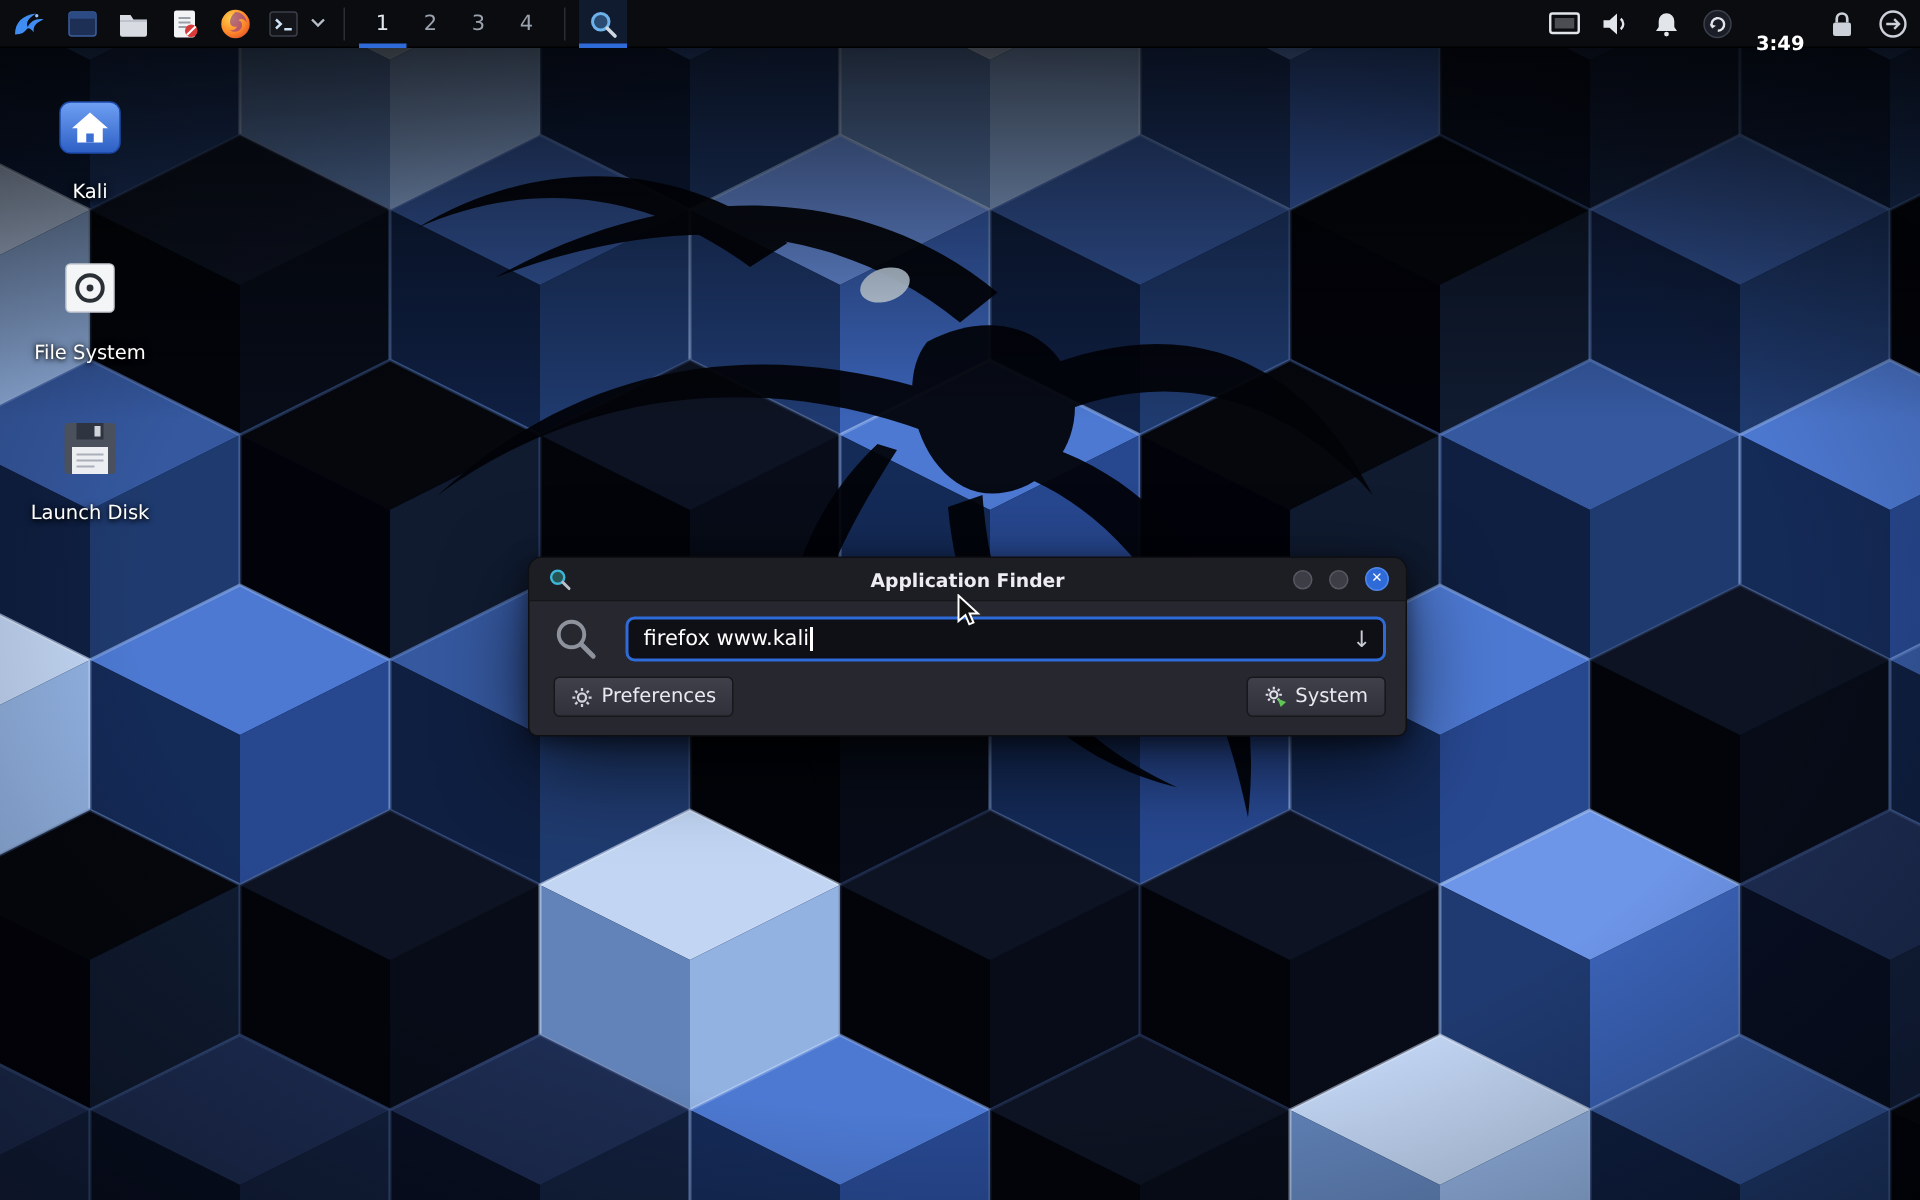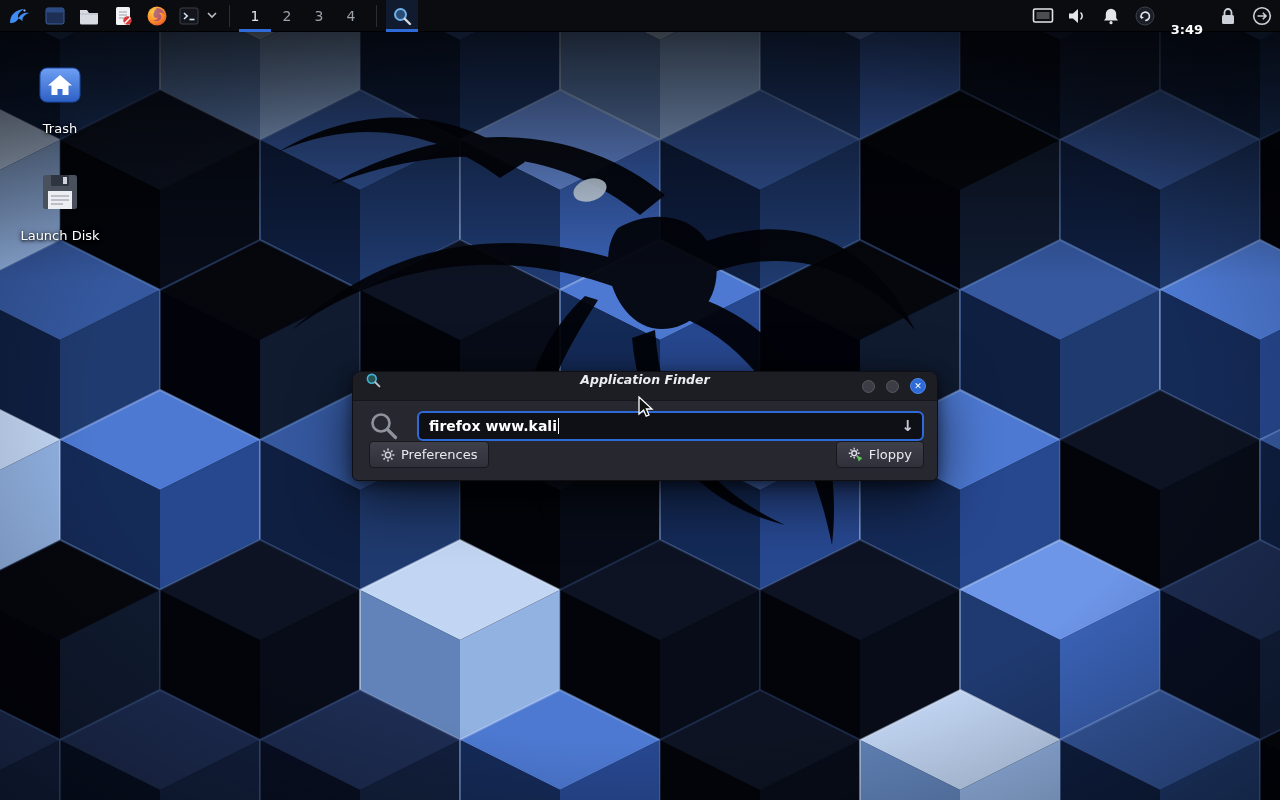--- a/index.html
+++ b/index.html
@@ -34,37 +34,37 @@
     padding-top:10px;}
   .desk-item .iconbox{height:54px;display:flex;align-items:center;justify-content:center;}
   .desk-label{margin-top:9px;font-size:13px;color:#fff;text-shadow:0 1px 3px rgba(0,0,0,.95),0 0 5px rgba(0,0,0,.7);
     white-space:nowrap;}
 
   
   #finder{position:absolute;left:352px;top:371px;width:586px;z-index:40;background:#27272f;
     border:1px solid #0e0e13;border-radius:9px 9px 6px 6px;
     box-shadow:0 18px 55px rgba(0,0,0,.65),0 4px 14px rgba(0,0,0,.5);}
   .titlebar{height:29px;background:#1d1d24;border-radius:8px 8px 0 0;position:relative;
-    display:flex;border-bottom:1px solid #15151b;font-style:italic;}
+    display:flex;align-items:center;border-bottom:1px solid #15151b;}
   .tb-title{position:absolute;left:0;right:0;text-align:center;font-size:12.5px;font-weight:bold;
     color:#ececf2;pointer-events:none;}
   .tb-icon{margin-left:12px;display:flex;z-index:2;}
   .tb-btns{margin-left:auto;display:flex;align-items:center;gap:11px;padding-right:11px;z-index:2;}
   .circ{width:13px;height:13px;border-radius:50%;background:#3d3d46;border:1px solid #585862;}
   .circ.close{width:16px;height:16px;background:#2f6bd8;border:1px solid #4d86e6;color:#fff;
     display:flex;align-items:center;justify-content:center;font-size:9px;font-weight:bold;line-height:1;}
   .f-body{padding:10px 13px 12px 16px;}
-  .search-row{display:flex;align-items:flex-end;font-weight:bold;}
+  .search-row{display:flex;align-items:flex-end;}
   .big-mag{flex:0 0 auto;display:flex;margin-right:18px;}
   .search-box{flex:1;height:30px;background:#0f0f16;border:2px solid #2f6bd8;border-radius:6px;
     display:flex;align-items:center;padding:0 8px 0 10px;}
   .search-text{font-size:14px;color:#fff;}
   .caret{width:1.5px;height:16px;background:#fff;margin-left:1px;}
   .dd-arrow{margin-left:auto;color:#c7ccd4;font-size:15px;line-height:1;}
-  .btn-row{display:flex;justify-content:space-between;margin-top:0;}
+  .btn-row{display:flex;justify-content:space-between;margin-top:10px;}
   .btn{height:27px;display:inline-flex;align-items:center;gap:6px;padding:0 11px;
     background:linear-gradient(#40404a,#30303a);border:1px solid #17171c;border-radius:4px;
     color:#e9e9ef;font-size:13px;}
 
   
   #cursor{position:absolute;left:636px;top:396px;z-index:60;}
 </style>
 </head>
 <body>
 
@@ -653,23 +653,33 @@
 <div id="desk">
 
   <div class="desk-item">
     <div class="iconbox">
       <svg width="46" height="42" viewBox="0 0 46 42">
         <rect x="3" y="4" width="40" height="34" rx="7" fill="url(#homeg)" stroke="#1d4aa8" stroke-width="1"></rect>
         <path d="M23 11 L35 21.5 h-3.5 v9.5 h-17 v-9.5 H11 Z" fill="#fff"></path>
         <rect x="20.5" y="25" width="5" height="6" fill="#3c6fd4"></rect>
       </svg>
     </div>
-    <div class="desk-label">Trash</div>
-  </div>
-
+    <div class="desk-label">Kali</div>
+  </div>
+
+  <div class="desk-item">
+    <div class="iconbox">
+      <svg width="44" height="44" viewBox="0 0 44 44">
+        <rect x="6" y="6" width="32" height="32" rx="3" fill="#f4f5f7" stroke="#c6cad2" stroke-width="1"></rect>
+        <circle cx="22" cy="22" r="8.5" fill="none" stroke="#2b2f36" stroke-width="2.6"></circle>
+        <circle cx="22" cy="22" r="2.3" fill="#2b2f36"></circle>
+      </svg>
+    </div>
+    <div class="desk-label">File System</div>
+  </div>
 
 
 
   <div class="desk-item">
     <div class="iconbox">
       <svg width="44" height="44" viewBox="0 0 44 44">
         <rect x="5" y="5" width="34" height="34" rx="2.5" fill="#4a515c"></rect>
         <rect x="13" y="5" width="18" height="11" fill="#2e3440"></rect>
         <rect x="25" y="7" width="4" height="7" fill="#cfd4db"></rect>
         <rect x="10" y="21" width="24" height="18" fill="#eceef1"></rect>
@@ -726,21 +736,21 @@
         <span>Preferences</span>
       </div>
       <div class="btn">
         <svg width="15" height="15" viewBox="0 0 15 15">
           <g stroke="#dfe3e9" stroke-width="1.4" fill="none">
             <circle cx="6.2" cy="6.2" r="2.4"></circle>
             <path d="M6.2 .8 v1.8 M6.2 9.8 v1.8 M.8 6.2 h1.8 M9.8 6.2 h1.8 M2.4 2.4 l1.2 1.2 M8.8 8.8 l1.2 1.2 M10 2.4 L8.8 3.6 M3.6 8.8 L2.4 10"></path>
           </g>
           <path d="M8.6 8.6 L14.4 11 L10.8 14.4 Z" fill="#5ec653"></path>
         </svg>
-        <span>Floppy</span>
+        <span>System</span>
       </div>
     </div>
   </div>
 </div>
 
 <svg id="cursor" width="20" height="22" viewBox="0 0 20 22">
   <path d="M3 1 L3 18 L7.6 14 L10.2 20.2 L13 19 L10.4 13 L16 13 Z" fill="#111" stroke="#fff" stroke-width="1.3"></path>
 </svg>
 
 </body></html>

